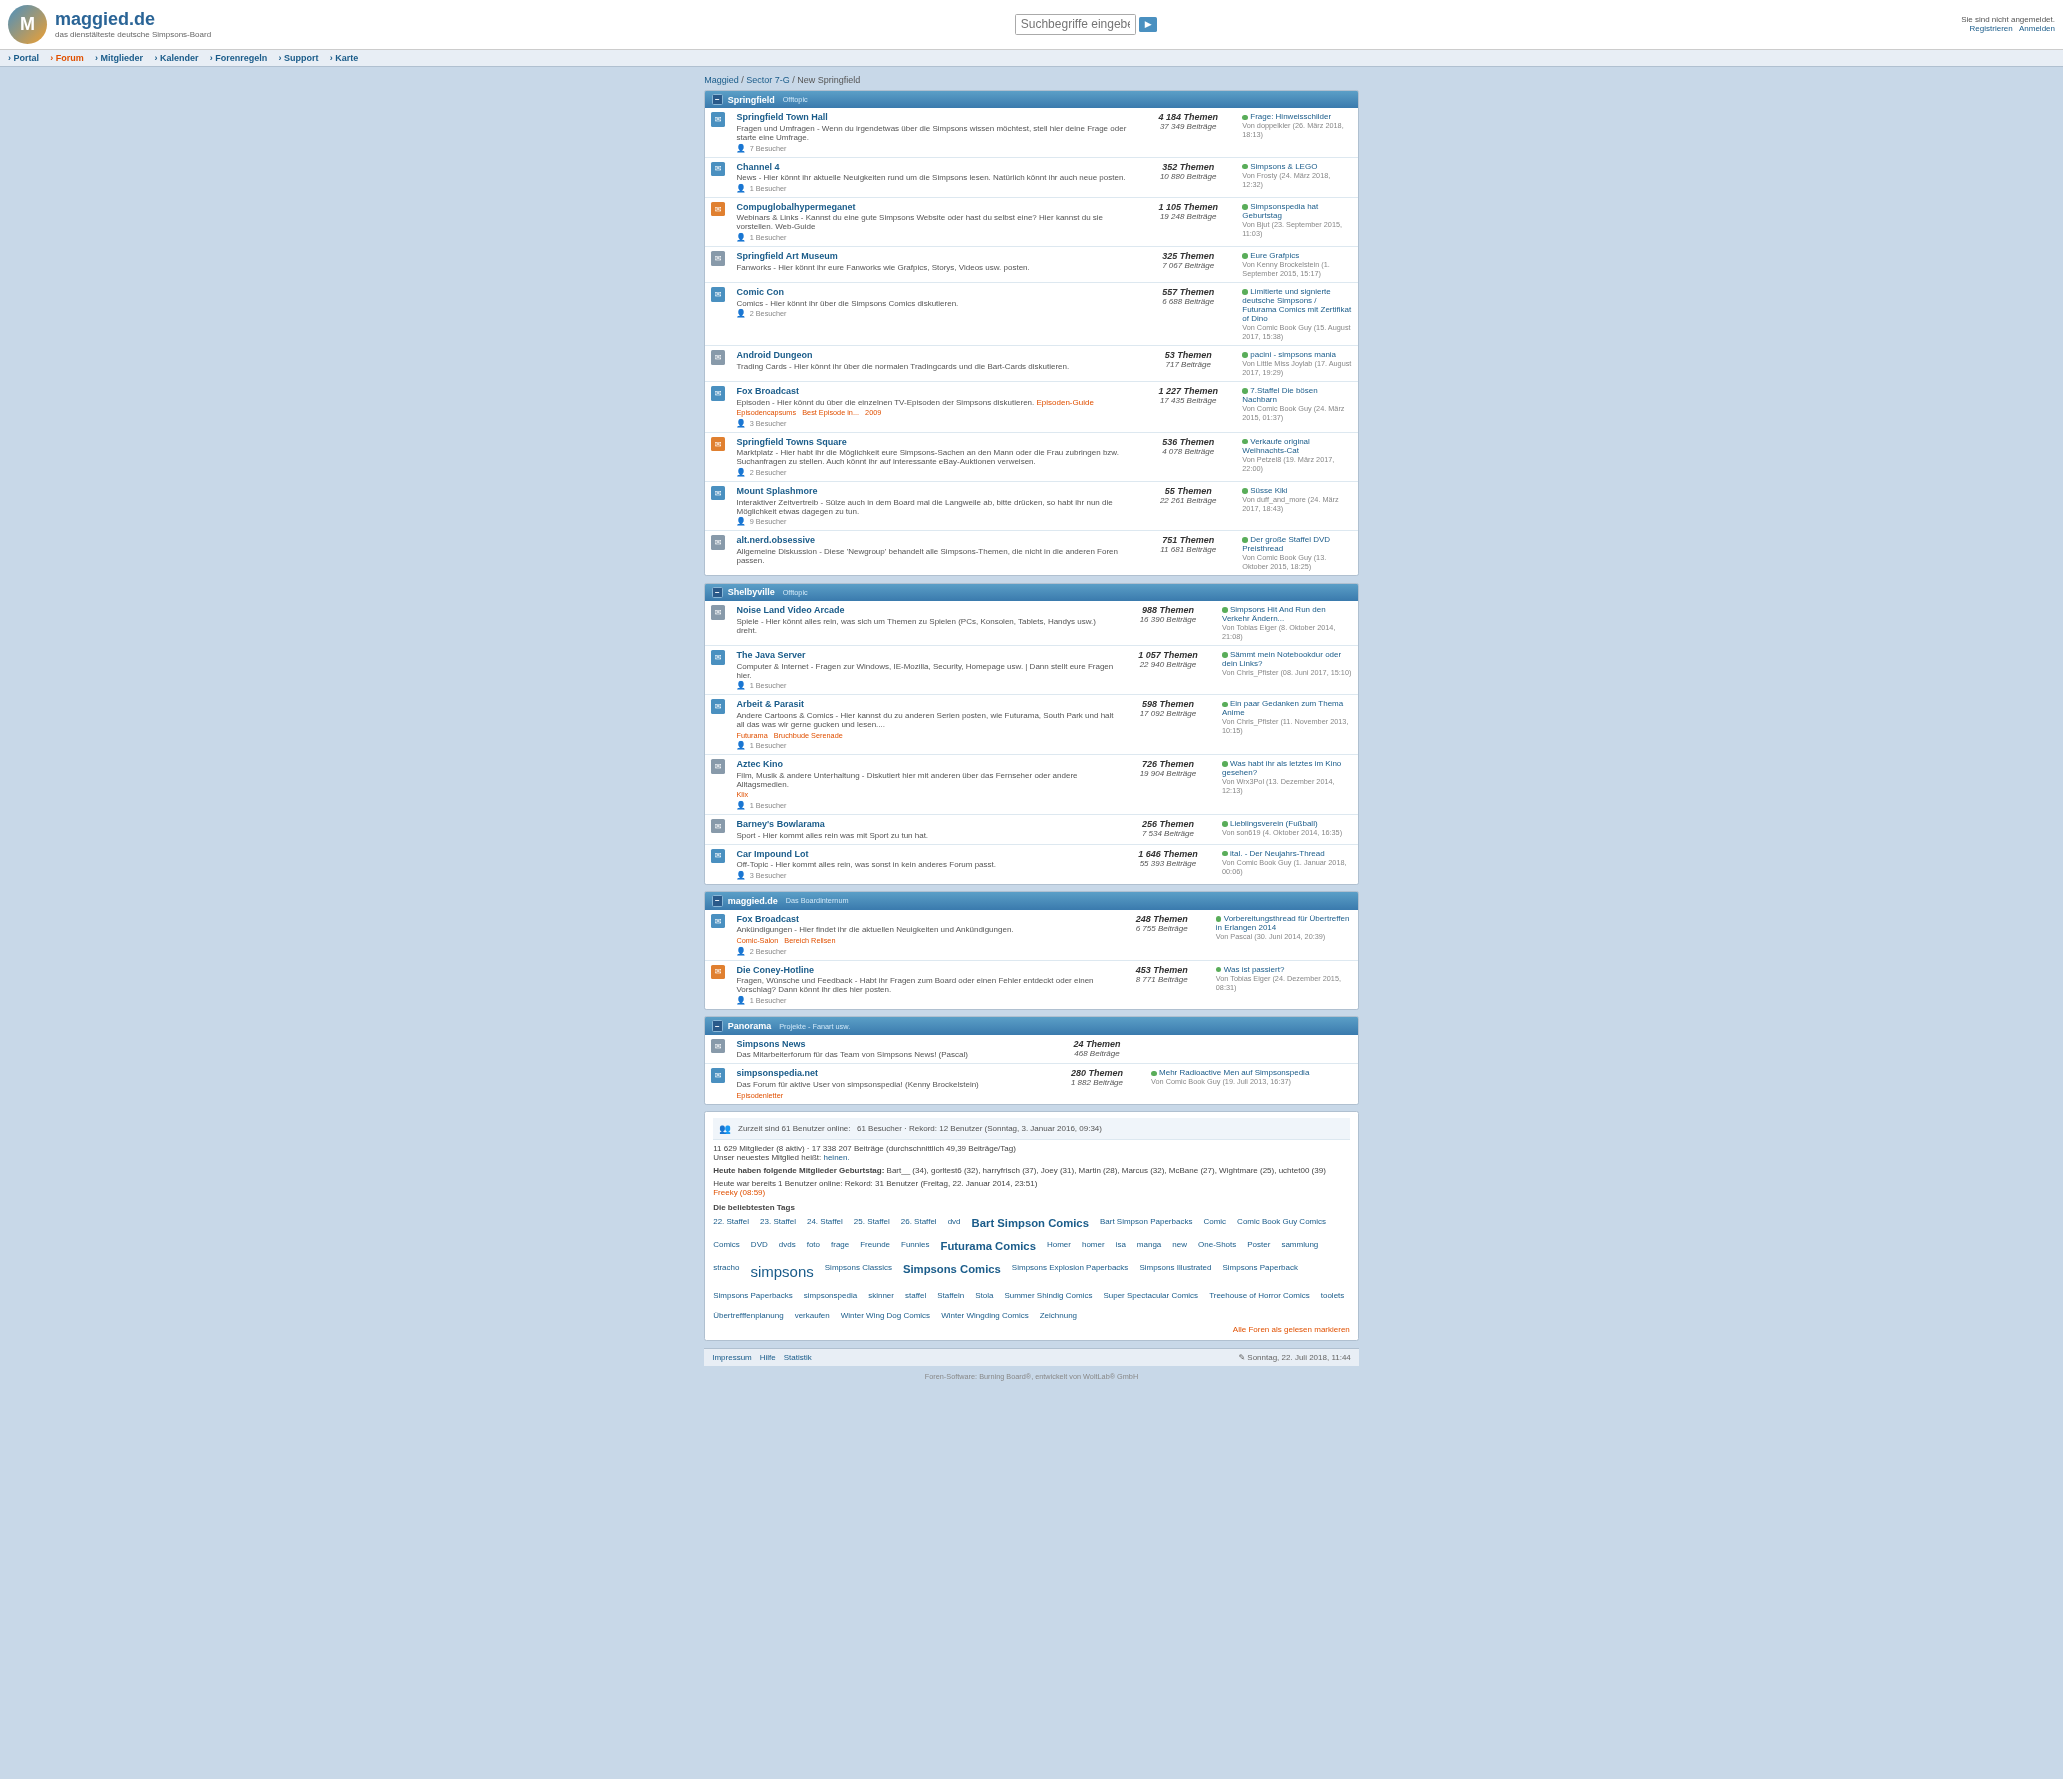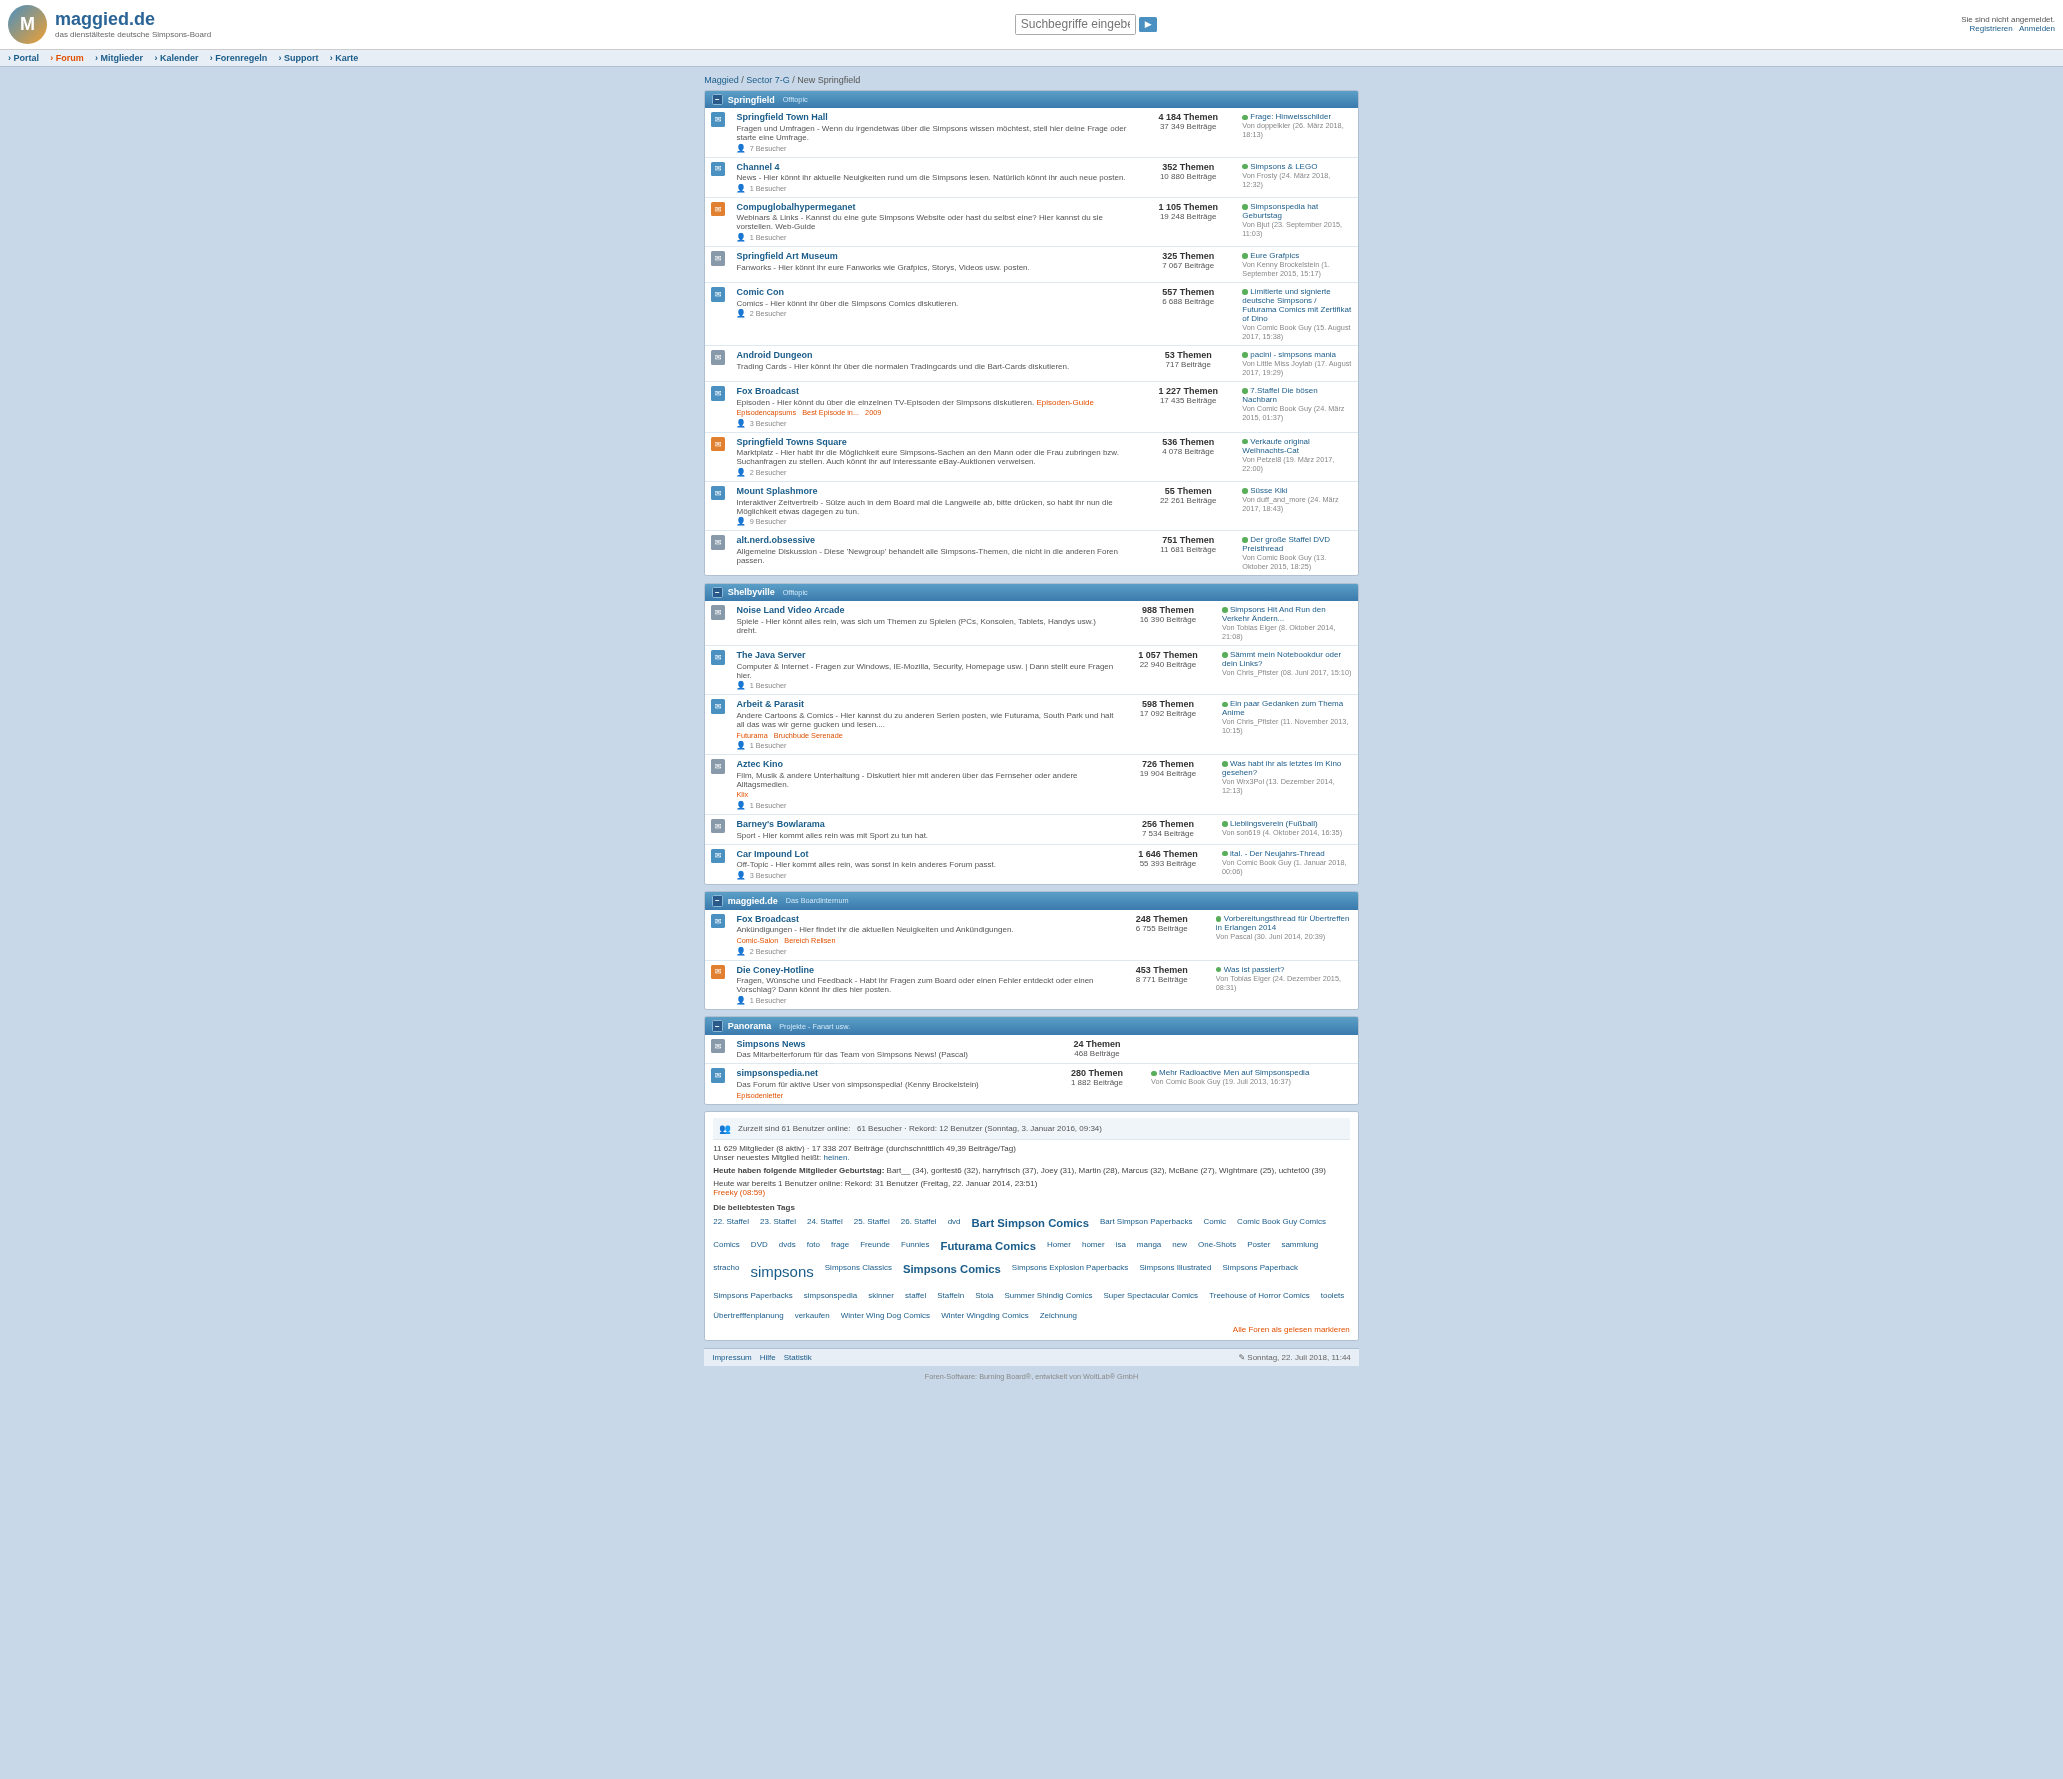--- a/index.html
+++ b/index.html
@@ -93,21 +93,21 @@
       display: flex; align-items: center; justify-content: center;
       color: #fff; font-size: 8px;
     }
     .forum-icon.orange { background: #e08030; }
     .forum-icon.grey { background: #889aaa; }
     .forum-name { font-weight: bold; font-size: 9px; color: #1a5c8a; }
     .forum-desc { font-size: 8px; color: #555; margin-top: 1.6px; }
     .forum-desc a { color: #e05000; }
     .forum-meta { font-size: 7.3px; color: #888; margin-top: 1.6px; display: flex; gap: 3.2px; align-items: center; }
     .forum-meta .user-icon { color: #4a90c0; font-size: 8px; }
-    .stats-cell { width: 97px; font-size: 8px; color: #555; text-align: center; white-space: nowrap; }
+    .stats-cell { width: 97px; font-size: 8px; color: #555; text-align: center; white-space: nowrap; font-style: italic; }
     .stats-cell strong { display: block; font-size: 9px; color: #333; }
     .last-post-cell { font-size: 8px; color: #555; max-width: 177px; }
     .last-post-cell .post-title { color: #1a5c8a; font-size: 8px; }
     .last-post-cell .post-meta { font-size: 7.3px; color: #888; }
     .new-post-dot { width: 5.6px; height: 5.6px; background: #5aad5a; border-radius: 50%; display: inline-block; margin-right: 2.4px; vertical-align: middle; }
 
     
     .bottom-section {
       background: #fff;
       border: 0.8px solid #b0c0d0;

